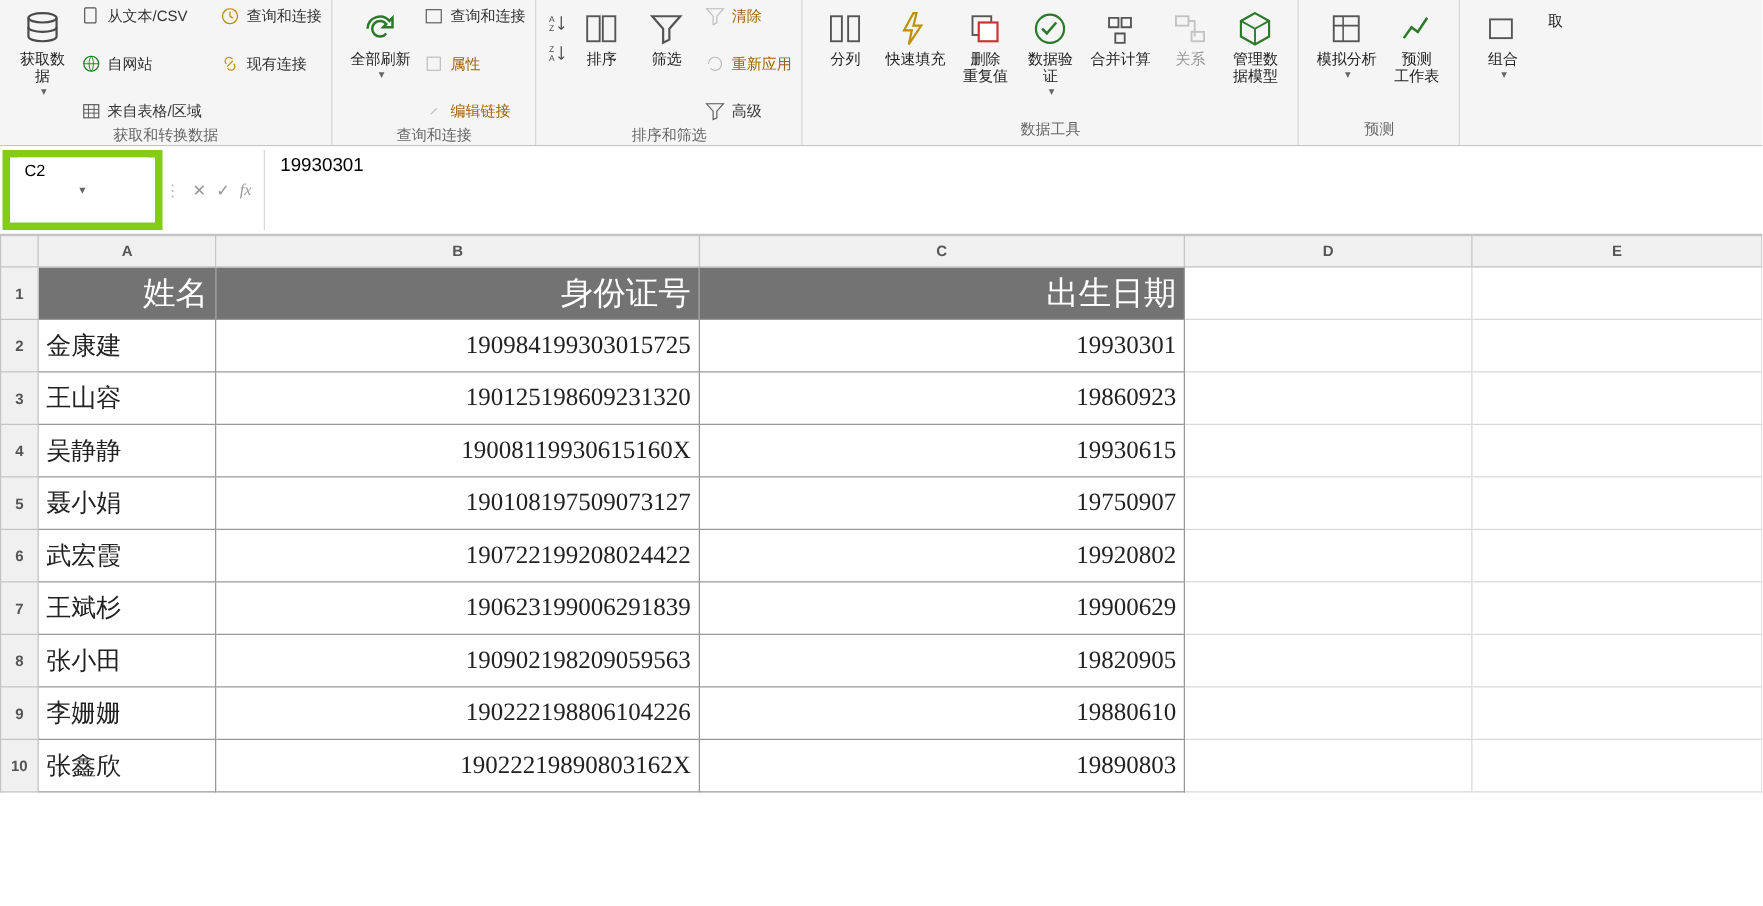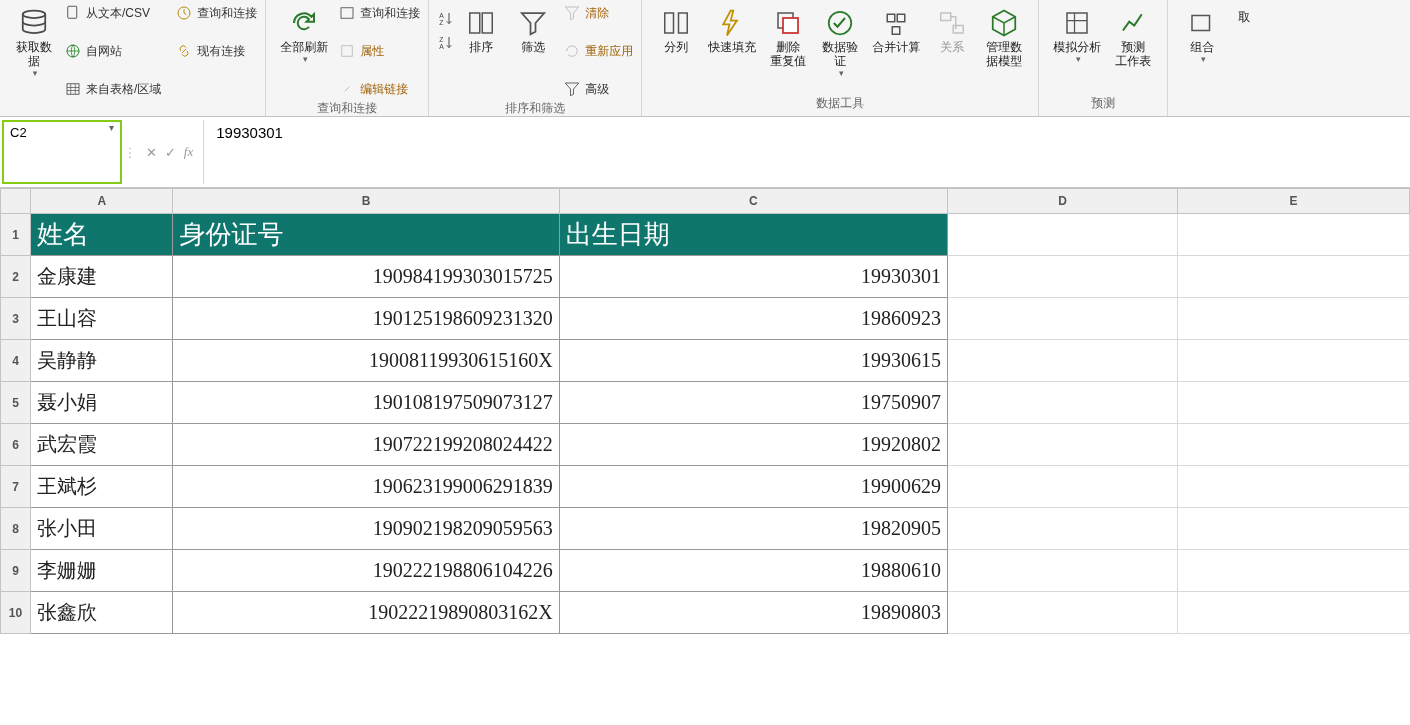--- a/index.html
+++ b/index.html
@@ -16,36 +16,36 @@
   .big-btn{display:flex;flex-direction:column;align-items:center;justify-content:flex-start;padding:4px 6px;cursor:pointer;min-width:40px;}
   .big-btn .lbl{font-size:12px;text-align:center;line-height:14px;margin-top:2px;white-space:pre;}
   .sm-list{display:flex;flex-direction:column;gap:20px;margin-left:4px;}
   .sm-item{display:flex;align-items:center;gap:4px;font-size:12px;cursor:pointer;color:#333;white-space:nowrap;}
   .sm-item.dim{color:#a16207;}
   .ico{display:inline-block;width:18px;height:18px;}
   .ico-lg{width:30px;height:30px;}
   .caret{font-size:9px;color:#666;margin-left:2px;}
   
   .fbar{display:flex;align-items:stretch;height:70px;border-bottom:1px solid #c4c4c4;background:#fff;}
-  .namebox{width:116px;border:2px solid #84cc16;margin:3px 2px;display:flex;}
+  .namebox{width:116px;border:6px solid #84cc16;margin:3px 2px;display:flex;align-items:center;flex-direction:column;}
   .namebox input{border:0;outline:0;width:80%;height:20px;padding:0 6px;font-size:13px;}
   .namebox .dd{width:18px;text-align:center;color:#666;font-size:10px;}
   .fbar-btns{display:flex;align-items:center;gap:8px;padding:4px 10px;border-right:1px solid #d6d6d6;margin:3px 0;}
   .fbar-btn{font-size:13px;color:#999;cursor:pointer;}
   .finput{flex:1;border:0;outline:0;padding:4px 12px;font-size:15px;align-self:flex-start;margin-top:3px;}
   
   .grid{flex:1;overflow:auto;position:relative;}
   table.sheet{border-collapse:collapse;table-layout:fixed;}
   .corner{width:28px;height:22px;background:#f0f0f0;border:1px solid #c4c4c4;}
   .colhead{background:#f0f0f0;border:1px solid #c4c4c4;text-align:center;font-size:12px;color:#555;height:22px;}
   .rowhead{background:#f0f0f0;border:1px solid #c4c4c4;text-align:center;font-size:12px;color:#555;width:28px;}
   td.cell{border:1px solid #999;height:42px;font-size:20px;font-family:"SimSun","FangSong",serif;padding:0 6px;box-sizing:border-box;}
   td.cell.center{text-align:right;}
   td.blank{border:1px solid #d9d9d9;}
-  tr.header-row td.cell{background:#0f766e;color:#fff;text-align:left;font-size:26px;}
+  tr.header-row td.cell{background:#737373;color:#fff;text-align:right;font-size:26px;}
   .colA{width:150px;} .colB{width:400px;} .colC{width:410px;} .colD{width:246px;} .colE{width:248px;}
 </style>
 </head>
 <body>
 
 <div class="app">
 
 
   <div class="ribbon">
 
@@ -92,20 +92,21 @@
               <span>查询和连接</span>
             </div>
           <div class="sm-item">
               <svg class="ico" viewBox="0 0 24 24">
                 <path d="M9 15l6-6M8 12a4 4 0 015.7-5.7l1 1M16 12a4 4 0 01-5.7 5.7l-1-1" fill="none" stroke="#c08a00" stroke-width="1.3"></path>
               </svg>
               <span>现有连接</span>
             </div>
         </div>
       </div>
+      <div class="group-label">获取和转换数据</div>
     </div>
 
     <div class="group">
       <div class="group-body">
         <div class="big-btn">
           <svg class="ico ico-lg" viewBox="0 0 24 24">
               <path d="M4 12a8 8 0 0114-5l2-2v6h-6l2-2a5 5 0 100 6" fill="none" stroke="#2a7a2a" stroke-width="1.6"></path>
             </svg>
           <span class="lbl">全部刷新</span>
             <span class="caret">▾</span>

